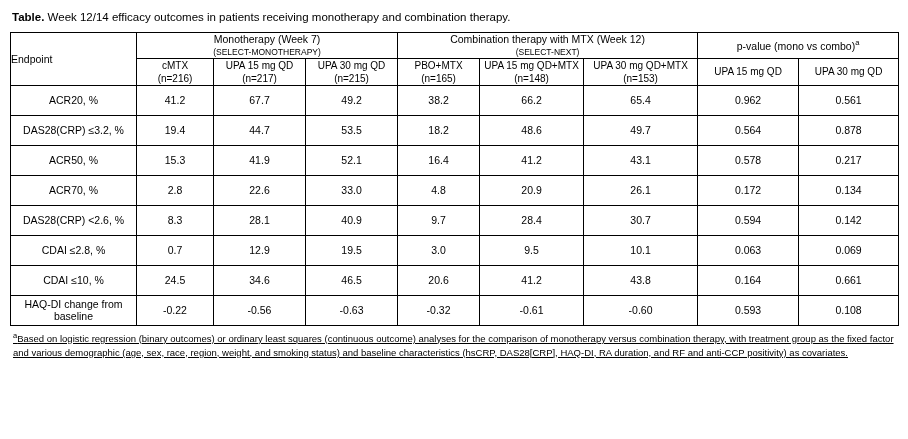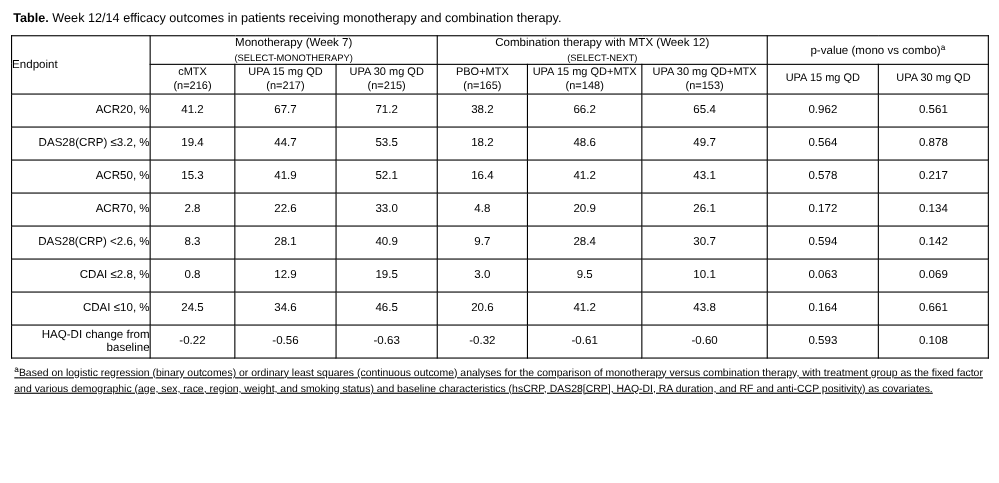--- a/index.html
+++ b/index.html
@@ -65,21 +65,21 @@
   .col-head .n {
     display: block;
   }
   .endpoint-head {
     text-align: left;
     font-weight: normal;
     font-size: 10.5px;
     padding-left: 8px;
   }
   td.endpoint {
-    text-align: right;
+    text-align: center;
     padding: 9px 0 9px 8px;
     font-size: 10.5px;
     height: 29px;
   }
   td.val {
     text-align: center;
     font-size: 10.5px;
     height: 29px;
   }
   .footnote {
@@ -161,21 +161,21 @@
         <th class="col-head">
           <span>UPA 30 mg QD</span>
         </th>
       </tr>
     </thead>
     <tbody>
       <tr>
         <td class="endpoint">ACR20, %</td>
         <td class="val">41.2</td>
         <td class="val">67.7</td>
-        <td class="val">71.2</td>
+        <td class="val">49.2</td>
         <td class="val">38.2</td>
         <td class="val">66.2</td>
         <td class="val">65.4</td>
         <td class="val">0.962</td>
         <td class="val">0.561</td>
       </tr>
       <tr>
         <td class="endpoint">DAS28(CRP) ≤3.2, %</td>
         <td class="val">19.4</td>
         <td class="val">44.7</td>
@@ -214,21 +214,21 @@
         <td class="val">28.1</td>
         <td class="val">40.9</td>
         <td class="val">9.7</td>
         <td class="val">28.4</td>
         <td class="val">30.7</td>
         <td class="val">0.594</td>
         <td class="val">0.142</td>
       </tr>
       <tr>
         <td class="endpoint">CDAI ≤2.8, %</td>
-        <td class="val">0.8</td>
+        <td class="val">0.7</td>
         <td class="val">12.9</td>
         <td class="val">19.5</td>
         <td class="val">3.0</td>
         <td class="val">9.5</td>
         <td class="val">10.1</td>
         <td class="val">0.063</td>
         <td class="val">0.069</td>
       </tr>
       <tr>
         <td class="endpoint">CDAI ≤10, %</td>

